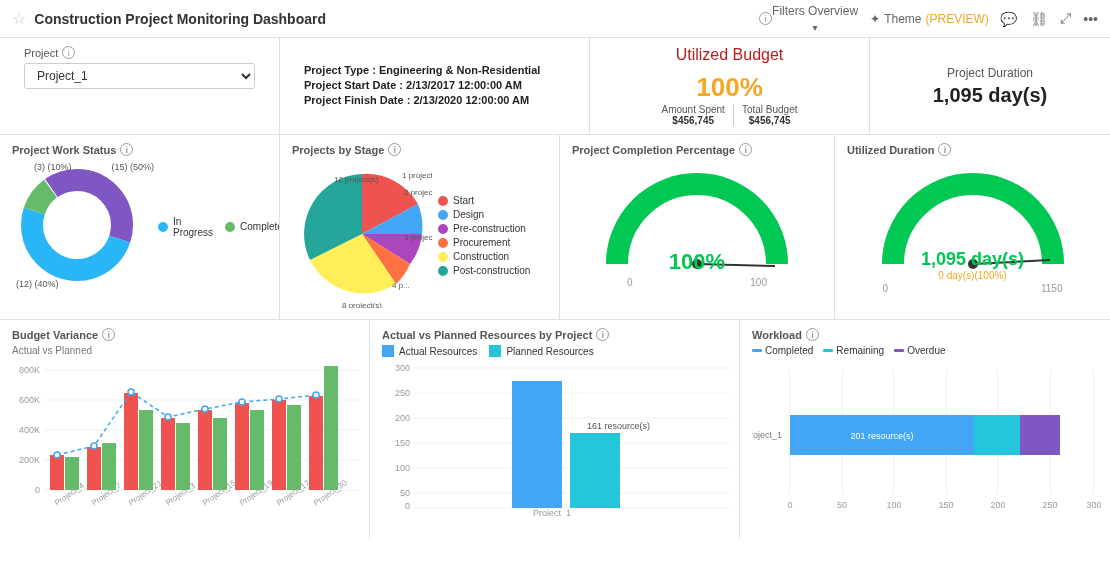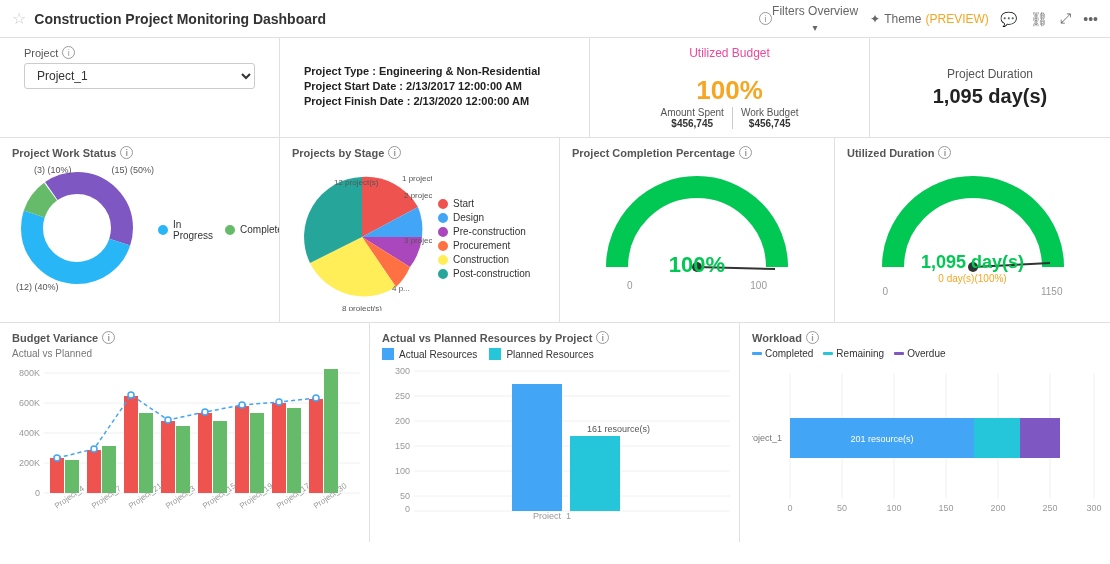--- a/index.html
+++ b/index.html
@@ -21,21 +21,21 @@
     .top-cell:last-child { border-right: none; }
 
     .project-label { font-size: 11px; color: #555; margin-bottom: 4px; display: flex; align-items: center; gap: 4px; }
     .project-select { width: 100%; border: 1px solid #ccc; border-radius: 3px; padding: 4px 8px; font-size: 12px; color: #333; background: #fff; }
 
     .info-cell { display: flex; flex-direction: column; justify-content: center; }
     .info-line { font-size: 11px; margin-bottom: 3px; color: #555; }
     .info-line span { font-weight: 700; color: #222; }
 
     .budget-cell { text-align: center; display: flex; flex-direction: column; justify-content: center; }
-    .budget-title { font-size: 12px; color: #ec4899; margin-bottom: 17px; }
+    .budget-title { font-size: 16px; color: #b91c1c; margin-bottom: 10px; }
     .budget-pct { font-size: 26px; font-weight: 700; color: #f5a623; line-height: 1; }
     .budget-sub { display: flex; justify-content: center; gap: 0; margin-top: 4px; font-size: 10px; }
     .budget-sub-item { padding: 0 8px; color: #555; }
     .budget-sub-item:first-child { border-right: 1px solid #ccc; }
     .budget-sub-val { font-weight: 600; color: #333; }
 
     .duration-cell { text-align: center; display: flex; flex-direction: column; justify-content: center; }
     .duration-title { font-size: 12px; color: #555; }
     .duration-val { font-size: 20px; font-weight: 700; color: #222; margin-top: 4px; }
 
@@ -122,21 +122,21 @@
 
   <div class="top-cell budget-cell">
     <div class="budget-title">Utilized Budget</div>
     <div class="budget-pct">100%</div>
     <div class="budget-sub">
       <div class="budget-sub-item">
         <div>Amount Spent</div>
         <div class="budget-sub-val">$456,745</div>
       </div>
       <div class="budget-sub-item">
-        <div>Work Budget</div>
+        <div>Total Budget</div>
         <div class="budget-sub-val">$456,745</div>
       </div>
     </div>
   </div>
 
   <div class="top-cell duration-cell">
     <div class="duration-title">Project Duration</div>
     <div class="duration-val">1,095 day(s)</div>
   </div>
 </div>

